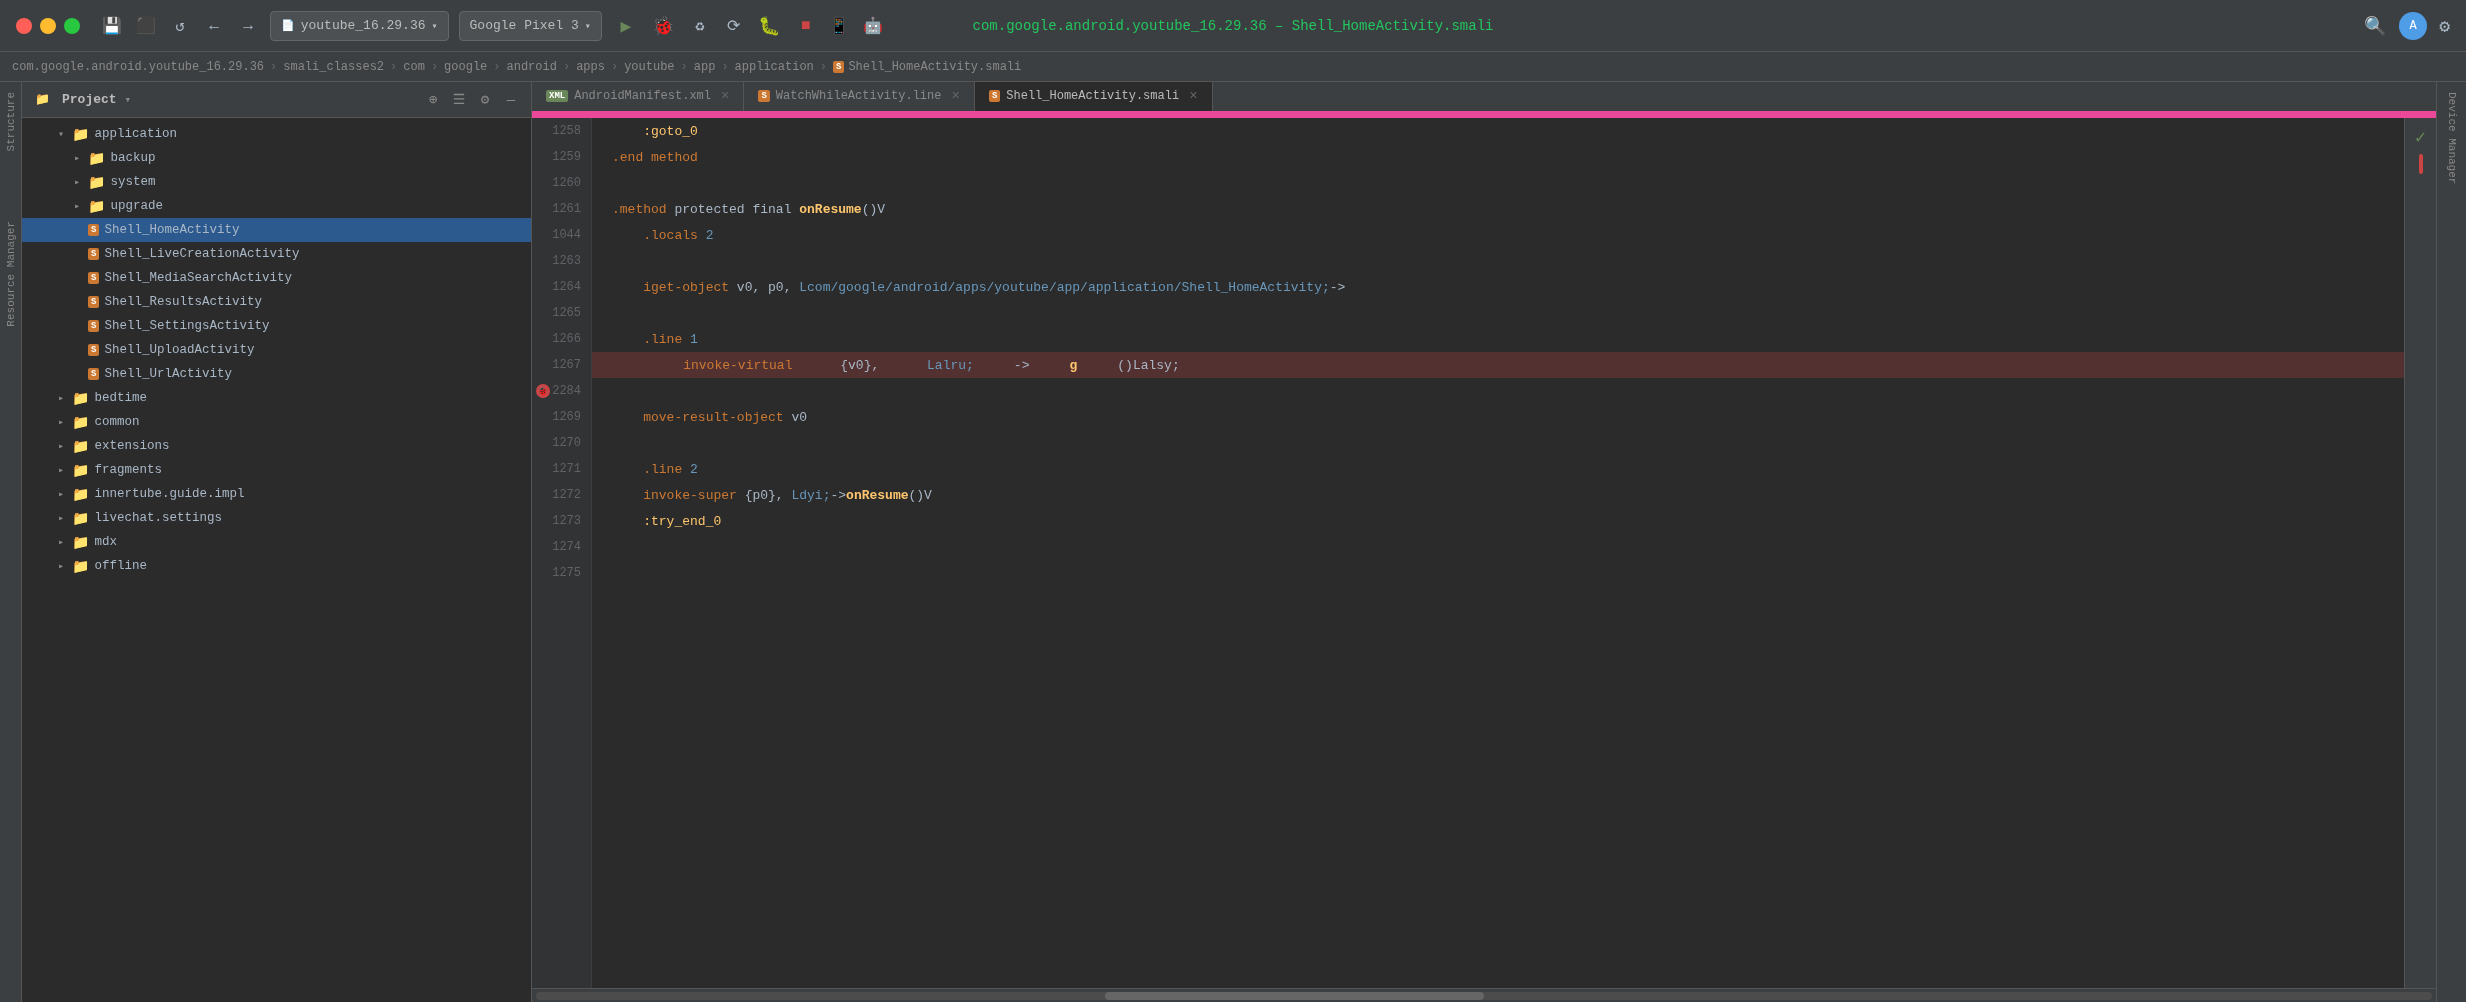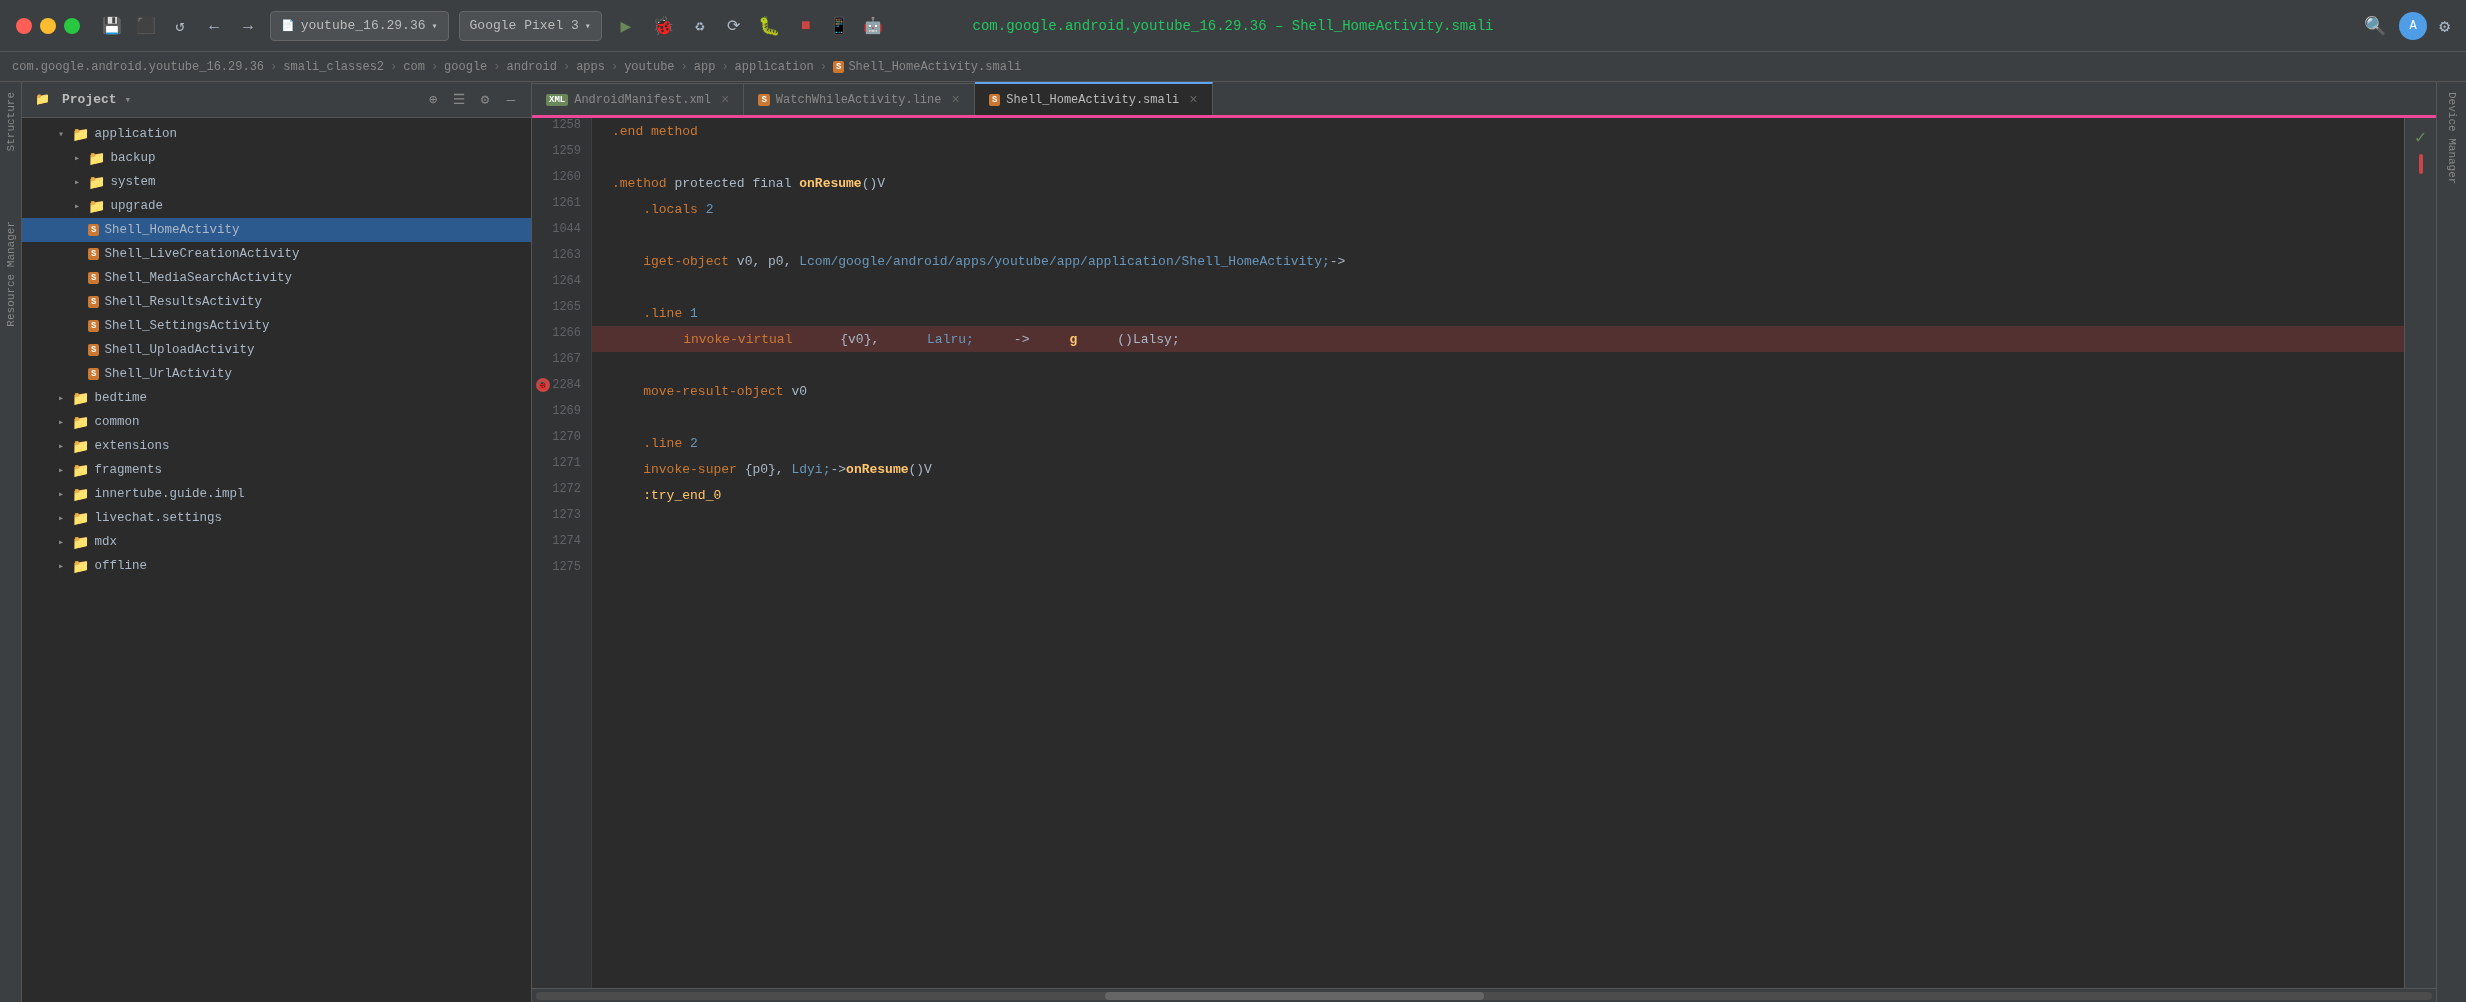--- a/index.html
+++ b/index.html
@@ -236,21 +236,21 @@
       flex-direction: column;
       background: #2b2b2b;
     }
 
     
     .tabs-bar {
       background: #3c3f41;
       height: 36px;
       display: flex;
       align-items: flex-end;
-      border-bottom: 3px solid #ec4899;
+      border-bottom: 7px solid #ec4899;
       overflow: hidden;
     }
     .tab {
       height: 32px;
       padding: 0 14px;
       display: flex;
       align-items: center;
       gap: 6px;
       cursor: pointer;
       font-size: 12px;
@@ -301,21 +301,21 @@
       flex-shrink: 0;
       overflow: hidden;
       padding-top: 0;
     }
     .line-numbers {
       padding: 0;
     }
     .gutter-line {
       height: 26px;
       display: flex;
-      align-items: flex-start;
+      align-items: center;
       justify-content: flex-end;
       padding-right: 10px;
       font-size: 12px;
       color: #606366;
       position: relative;
     }
     .gutter-line.has-breakpoint .bp-icon {
       position: absolute;
       left: 4px;
       width: 14px; height: 14px;
@@ -770,20 +770,24 @@
               <span>1274</span>
             </div>
           <div class="gutter-line">
               <span>1275</span>
             </div>
         </div>
       </div>
 
       <div class="code-content">
 
+        <div class="code-line">
+          <span class="plain">&nbsp;&nbsp;&nbsp;&nbsp;</span>
+          <span class="lbl">:goto_0</span>
+        </div>
 
 
         <div class="code-line">
           <span class="kw">.end method</span>
         </div>
 
         <div class="code-line">&nbsp;</div>
 
         <div class="code-line">
           <span class="kw">.method</span>

